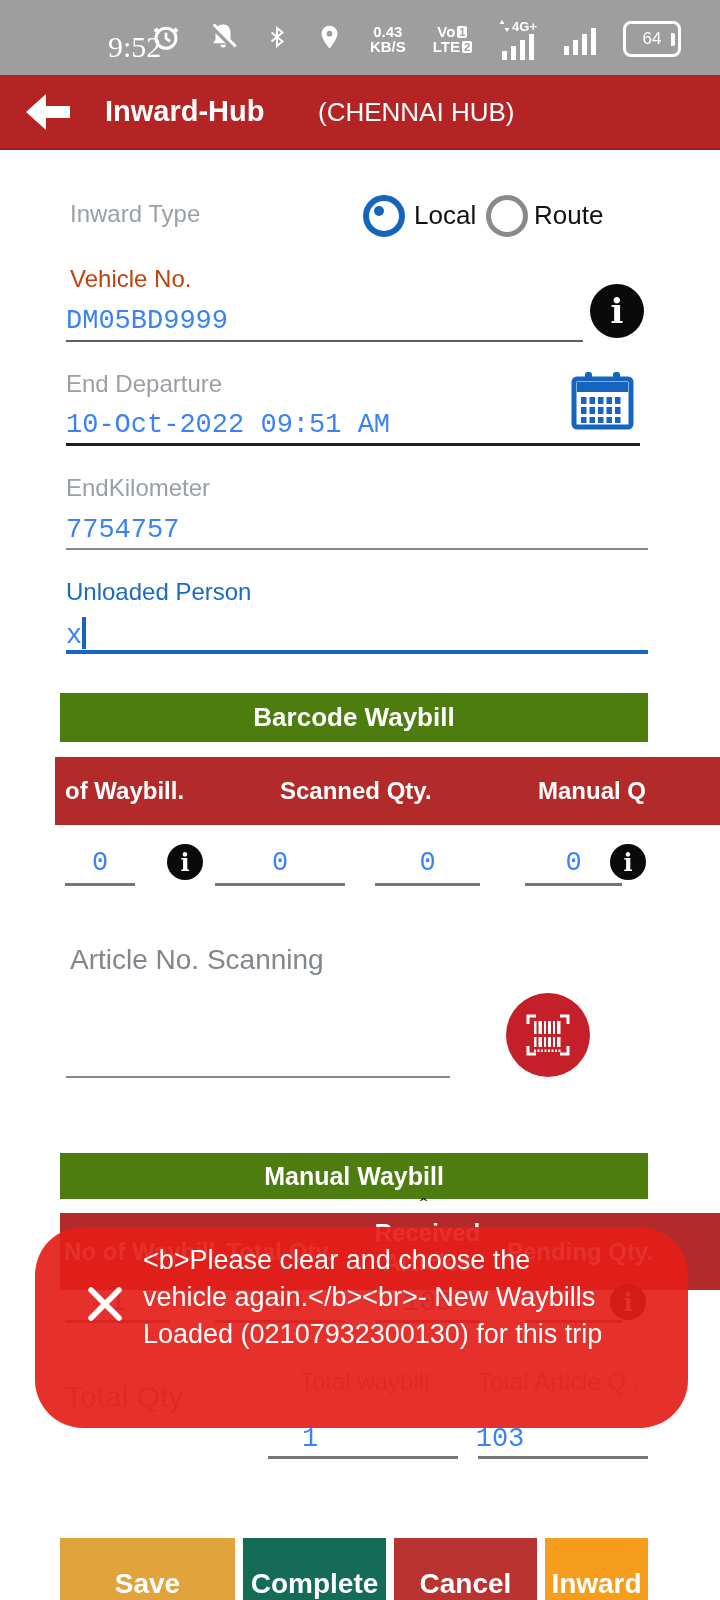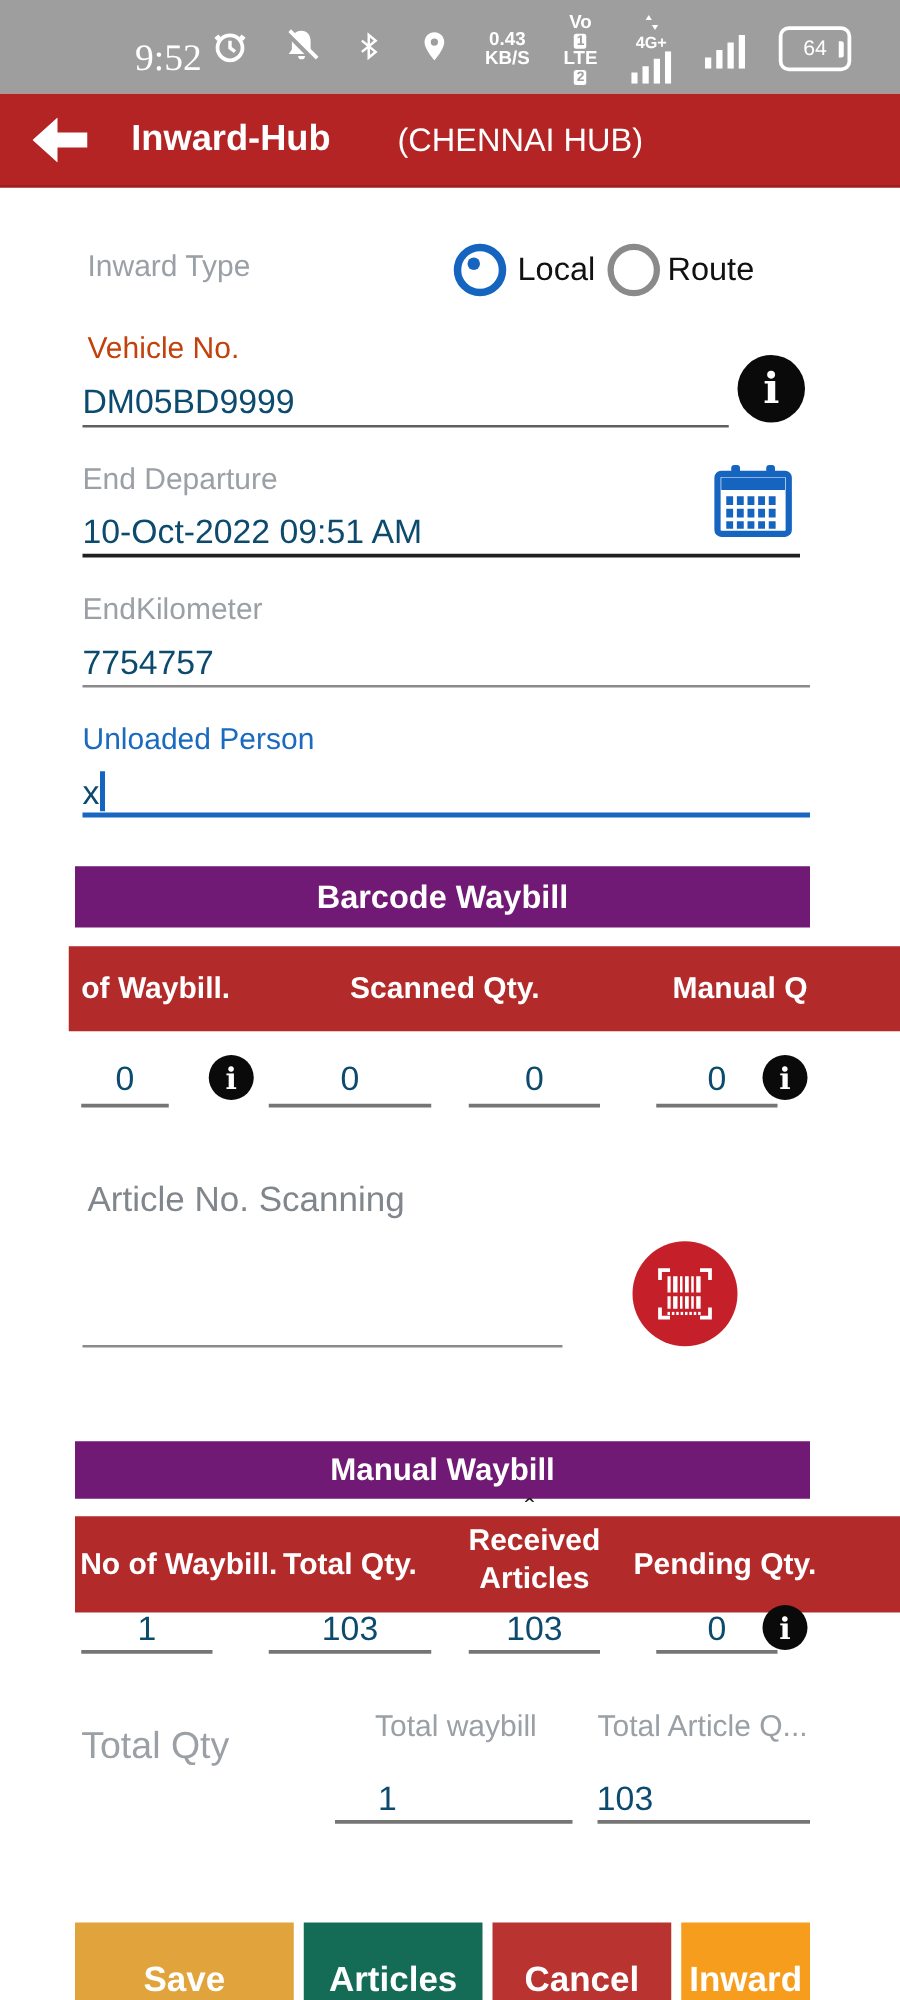--- a/index.html
+++ b/index.html
@@ -6,54 +6,54 @@
   .screen{position:relative;width:720px;height:1600px;background:#fff;overflow:hidden;
           font-family:"Liberation Sans","DejaVu Sans",sans-serif;}
   .abs{position:absolute;}
 
   
   .statusbar{left:0;top:0;width:720px;height:75px;background:#9E9E9E;color:#fff;}
   .sb-time{left:108px;top:30px;font-size:30px;color:#fff;font-family:Liberation Serif, serif;}
   .sb-icons{right:45px;top:18px;height:42px;display:flex;align-items:center;gap:27px;}
   .sb-stack{display:flex;flex-direction:column;align-items:center;line-height:15px;
             font-size:15px;font-weight:bold;color:#fff;}
-  .sb-stack .row{display:flex;align-items:center;gap:2px;flex-direction:column;}
+  .sb-stack .row{display:flex;align-items:center;gap:2px;}
   .simbox{display:inline-block;background:#fff;color:#9E9E9E;font-size:11px;line-height:12px;
           padding:0 2px;border-radius:2px;font-weight:bold;}
   .netlabel{font-size:13px;font-weight:bold;letter-spacing:0;}
   .battery{width:52px;height:30px;border:3px solid #fff;border-radius:8px;display:flex;
            align-items:center;justify-content:center;font-size:17px;color:#fff;}
   .batt-nub{width:4px;height:13px;background:#fff;border-radius:0 2px 2px 0;margin-left:-10px;}
 
   
   .appbar{left:0;top:75px;width:720px;height:75px;background:#B42424;
           border-bottom:2px solid #9c1f1f;box-sizing:border-box;}
   .appbar-title{left:105px;top:95px;font-size:29px;font-weight:bold;color:#fff;}
   .appbar-sub{left:318px;top:97px;font-size:26px;color:#fff;}
   .backarrow{left:26px;top:94px;}
 
   
   .lbl{font-size:24px;color:#9AA0A6;}
-  .val{font-size:27px;color:#0c4a6e;}
+  .val{font-size:27px;color:#3b82f6;font-family:Liberation Mono, monospace;}
   .uline{height:2px;background:#757575;}
 
   
   .radio{width:32px;height:32px;border-radius:50%;box-sizing:border-box;background:#fff;}
   .radio.sel{border:6px solid #1565C0;}
   .radio.unsel{border:5px solid #8a8a8a;}
   .radio-dot{position:absolute;left:5px;top:5px;width:10px;height:10px;border-radius:50%;
              background:#1565C0;padding:0;}
   .radio-lbl{font-size:26px;color:#111;}
 
   .info{border-radius:50%;background:#0A0A0A;color:#fff;display:flex;align-items:center;
         justify-content:center;font-family:"DejaVu Serif",serif;font-weight:bold;}
   .info.big{width:54px;height:54px;font-size:34px;}
   .info.small{width:36px;height:36px;font-size:24px;}
 
-  .banner{background:#701a75;color:#fff;display:flex;align-items:center;justify-content:center;
+  .banner{background:#4d7c0f;color:#fff;display:flex;align-items:center;justify-content:center;
           font-weight:bold;font-size:26px;}
   .strip{background:#B32A2A;color:#fff;}
   .hcell{position:absolute;font-size:24px;font-weight:bold;color:#fff;}
 
   .cursor{display:inline-block;width:4px;height:32px;background:#1565C0;vertical-align:-6px;}
 
   
   .toast{left:35px;top:1227px;width:653px;height:201px;border-radius:48px;
          background:rgba(228,30,25,0.92);z-index:6;}
   .toast-msg{position:absolute;left:108px;top:15px;width:478px;font-size:27px;line-height:37px;
@@ -283,26 +283,34 @@
   <div class="abs info small" style="left:610px;top:1284px;">i</div>
 
   <div class="abs lbl" style="left:300px;top:1368px;">Total waybill</div>
   <div class="abs lbl" style="left:478px;top:1368px;">Total Article Q...</div>
   <div class="abs lbl" style="left:65px;top:1380px;font-size:30px;">Total Qty</div>
   <div class="abs val" style="left:280px;top:1424px;width:60px;text-align:center;">1</div>
   <div class="abs uline" style="left:268px;top:1456px;width:190px;height:3px;"></div>
   <div class="abs val" style="left:465px;top:1424px;width:70px;text-align:center;">103</div>
   <div class="abs uline" style="left:478px;top:1456px;width:170px;height:3px;"></div>
 
+  <div class="abs toast">
+    <span class="toast-x">
+      <svg width="40" height="40" viewBox="0 0 40 40">
+          <path d="M6 6 34 34 M34 6 6 34" stroke="#fff" stroke-width="5.5" stroke-linecap="round" fill="none"></path>
+        </svg>
+    </span>
+    <div class="toast-msg">&lt;b&gt;Please clear and choose the vehicle again.&lt;/b&gt;&lt;br&gt;- New Waybills Loaded (02107932300130) for this trip</div>
+  </div>
 
   <div class="btn" style="left:60px;width:175px;background:#E1A33C;">
       <span>Save</span>
     </div>
   <div class="btn" style="left:243px;width:143px;background:#146C57;">
-      <span>Articles</span>
+      <span>Complete</span>
     </div>
   <div class="btn" style="left:394px;width:143px;background:#B93330;">
       <span>Cancel</span>
     </div>
   <div class="btn" style="left:545px;width:103px;background:#F79D1E;">
       <span>Inward</span>
     </div>
 
 </div>
 

